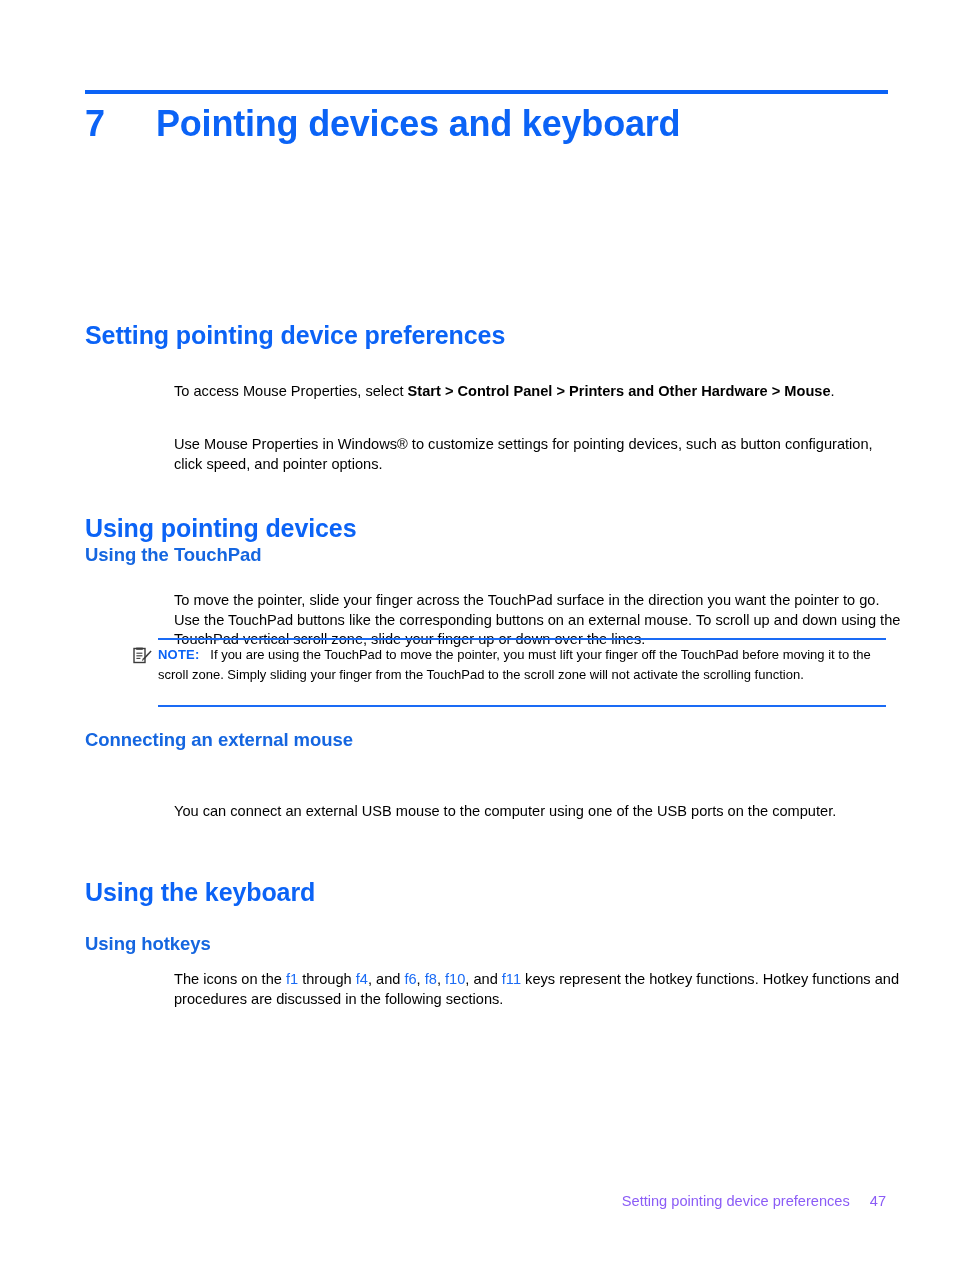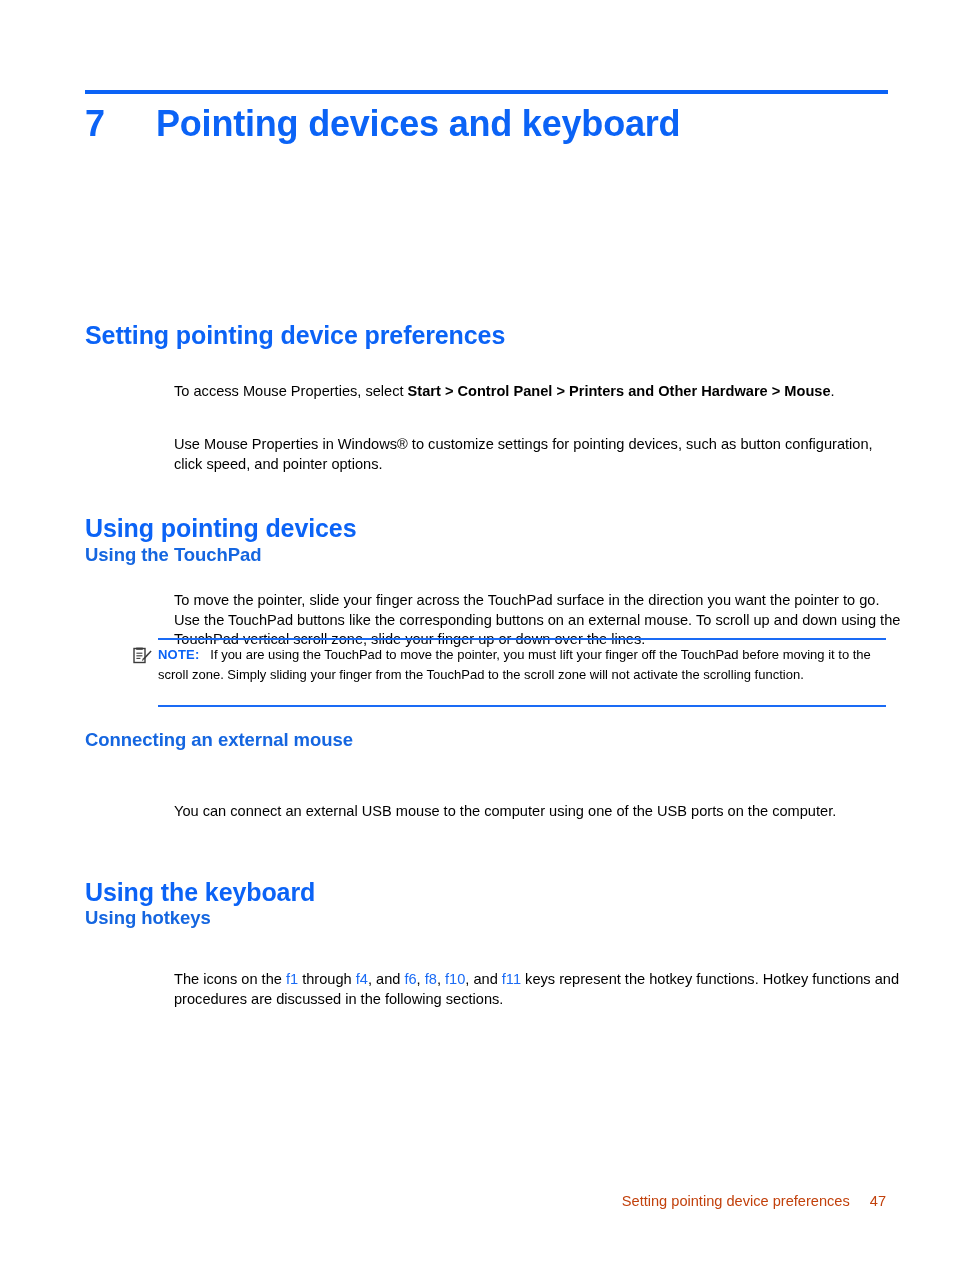--- a/index.html
+++ b/index.html
@@ -137,21 +137,21 @@
 
   
   .footer {
     position: absolute;
     left: 0;
     top: 1192px;
     width: 886px;
     text-align: right;
     font-size: 14.6px;
     line-height: 19px;
-    color: #c2410c;
+    color: #8b5cf6;
     white-space: nowrap;
   }
   .footer .pg {
     display: inline-block;
     margin-left: 20px;
   }
 </style>
 </head>
 <body>
 
@@ -190,20 +190,20 @@
     <div class="note-body"><span class="note-label">NOTE:</span>&nbsp;&nbsp;&nbsp;<span>If you are using the TouchPad to move the pointer, you must lift your finger off the TouchPad before moving it to the scroll zone. Simply sliding your finger from the TouchPad to the scroll zone will not activate the scrolling function.</span></div>
     <div class="note-rule-bottom"></div>
   </div>
 
   <h3 class="h3" style="top:728px;">Connecting an external mouse</h3>
 
   <p class="body" style="top:786px;">You can connect an external USB mouse to the computer using one of the USB ports on the computer.</p>
 
   <h2 class="h2" style="top:831px;margin-top:46px;">Using the keyboard</h2>
 
-  <h3 class="h3" style="top:906px;">Using hotkeys</h3>
+  <h3 class="h3" style="top:932px;">Using hotkeys</h3>
 
 
   <p class="body" style="top:954px;"><span>The icons on the </span><span class="lnk">f1</span><span> through </span><span class="lnk">f4</span><span>, and </span><span class="lnk">f6</span><span>, </span><span class="lnk">f8</span><span>, </span><span class="lnk">f10</span><span>, and </span><span class="lnk">f11</span><span> keys represent the hotkey functions. Hotkey functions and procedures are discussed in the following sections.</span></p>
 
   <div class="footer"><span>Setting pointing device preferences</span><span class="pg">47</span></div>
 
 </div>
 
 </body></html>

